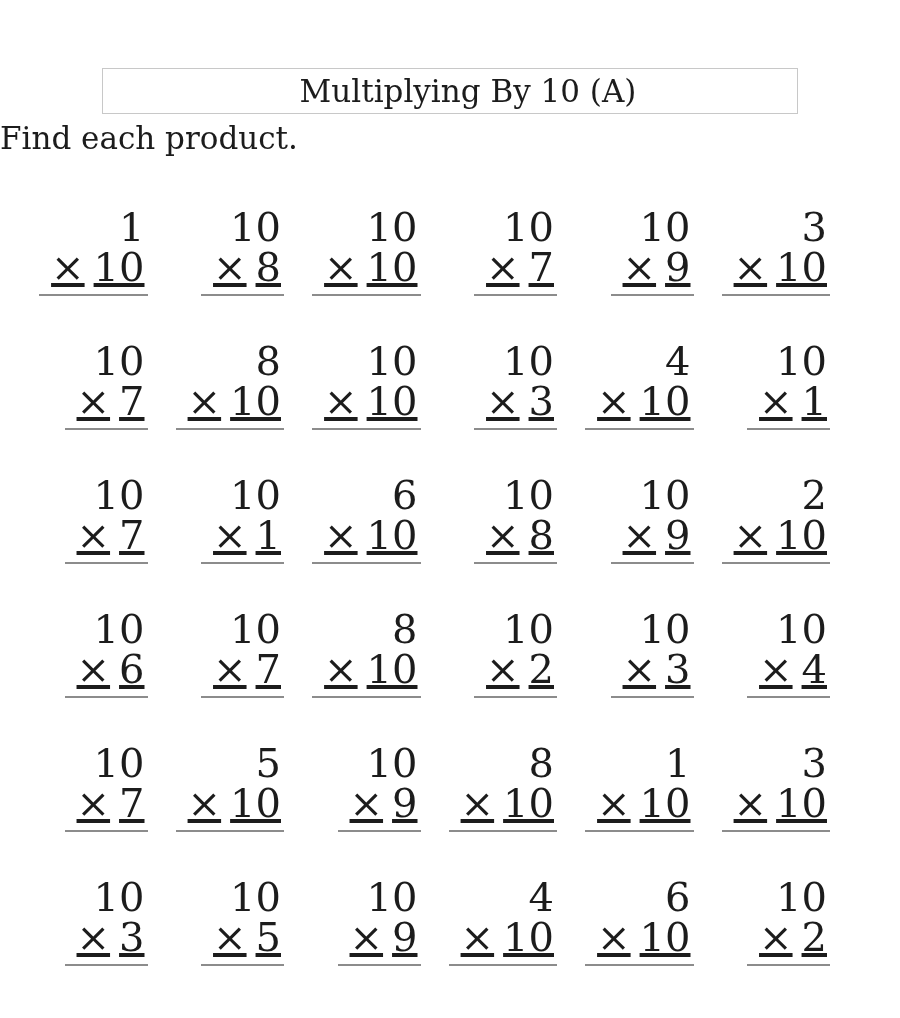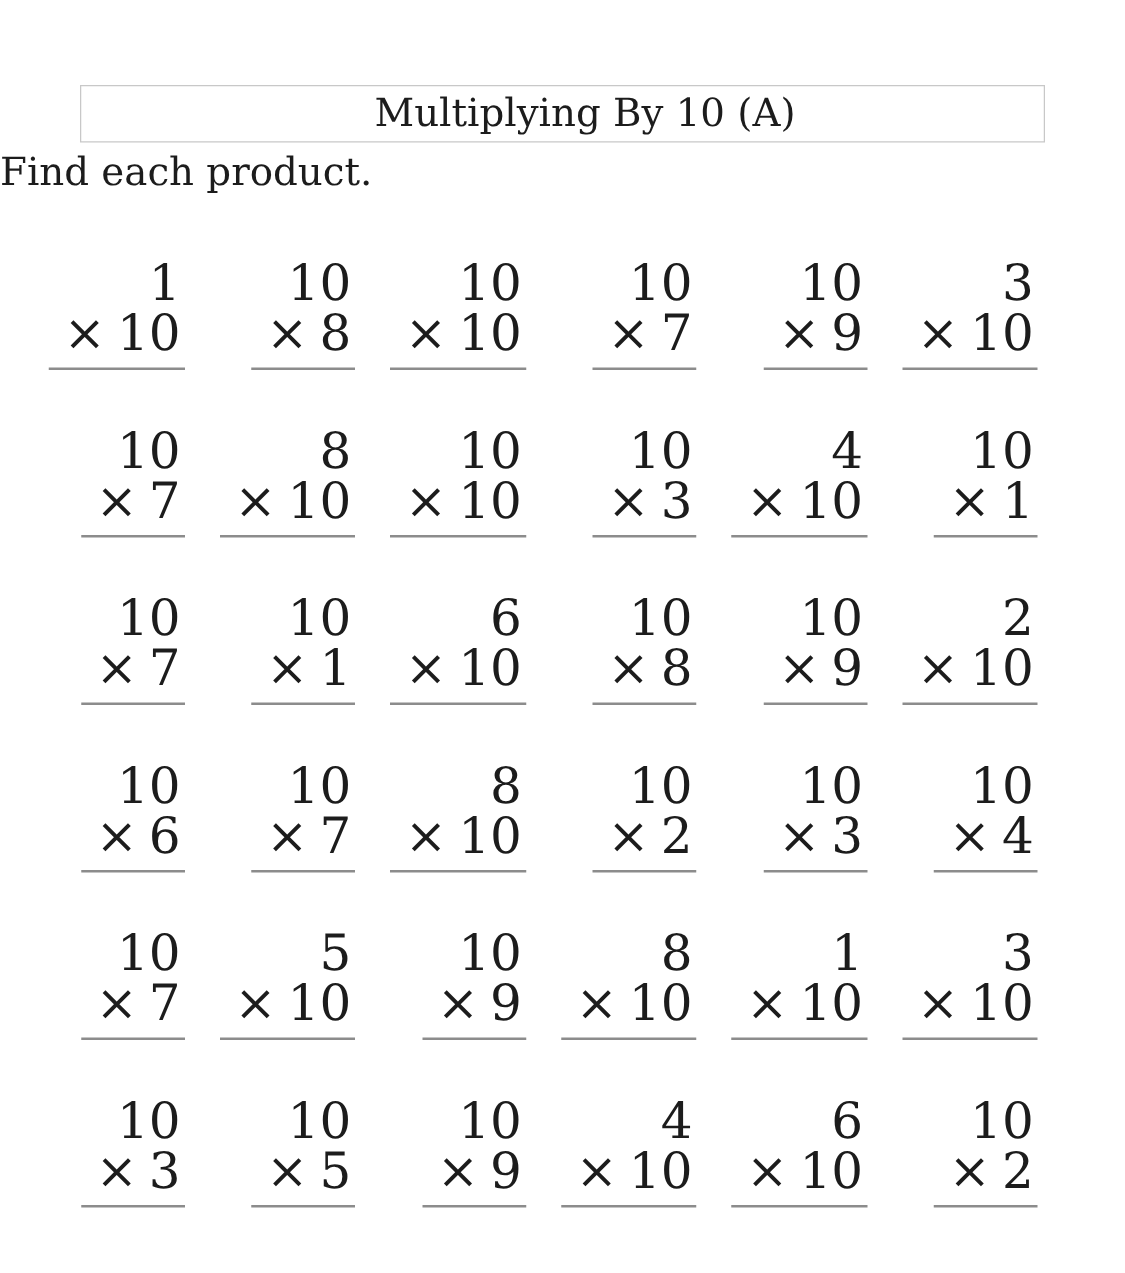--- a/index.html
+++ b/index.html
@@ -15,21 +15,21 @@
   }
   body {
     width: 900px;
     height: 1018px;
     background: var(--bg);
     color: var(--text-color);
     font-family: "DejaVu Serif", serif;
     overflow: hidden;
   }
   .title-box {
-    width: 772px;
+    width: 696px;
     height: 46px;
     margin: 68px auto 0 auto;
     border: 1px solid var(--title-border);
     display: flex;
     align-items: center;
     justify-content: center;
     font-size: 31px;
     line-height: 1;
     padding-left: 36px;
   }
@@ -53,20 +53,21 @@
     text-align: right;
     white-space: nowrap;
   }
   .top-num {
     padding-right: 3px;
   }
   .bottom-row {
     display: inline-block;
     border-bottom: 2px solid var(--answer-line);
     padding: 0 3px 7px 12px;
+    text-decoration: underline;
   }
   .sign {
     margin-right: 9px;
   }
 </style>
 </head>
 <body>
 
 <div class="title-box">
   <span>Multiplying By 10 (A)</span>

